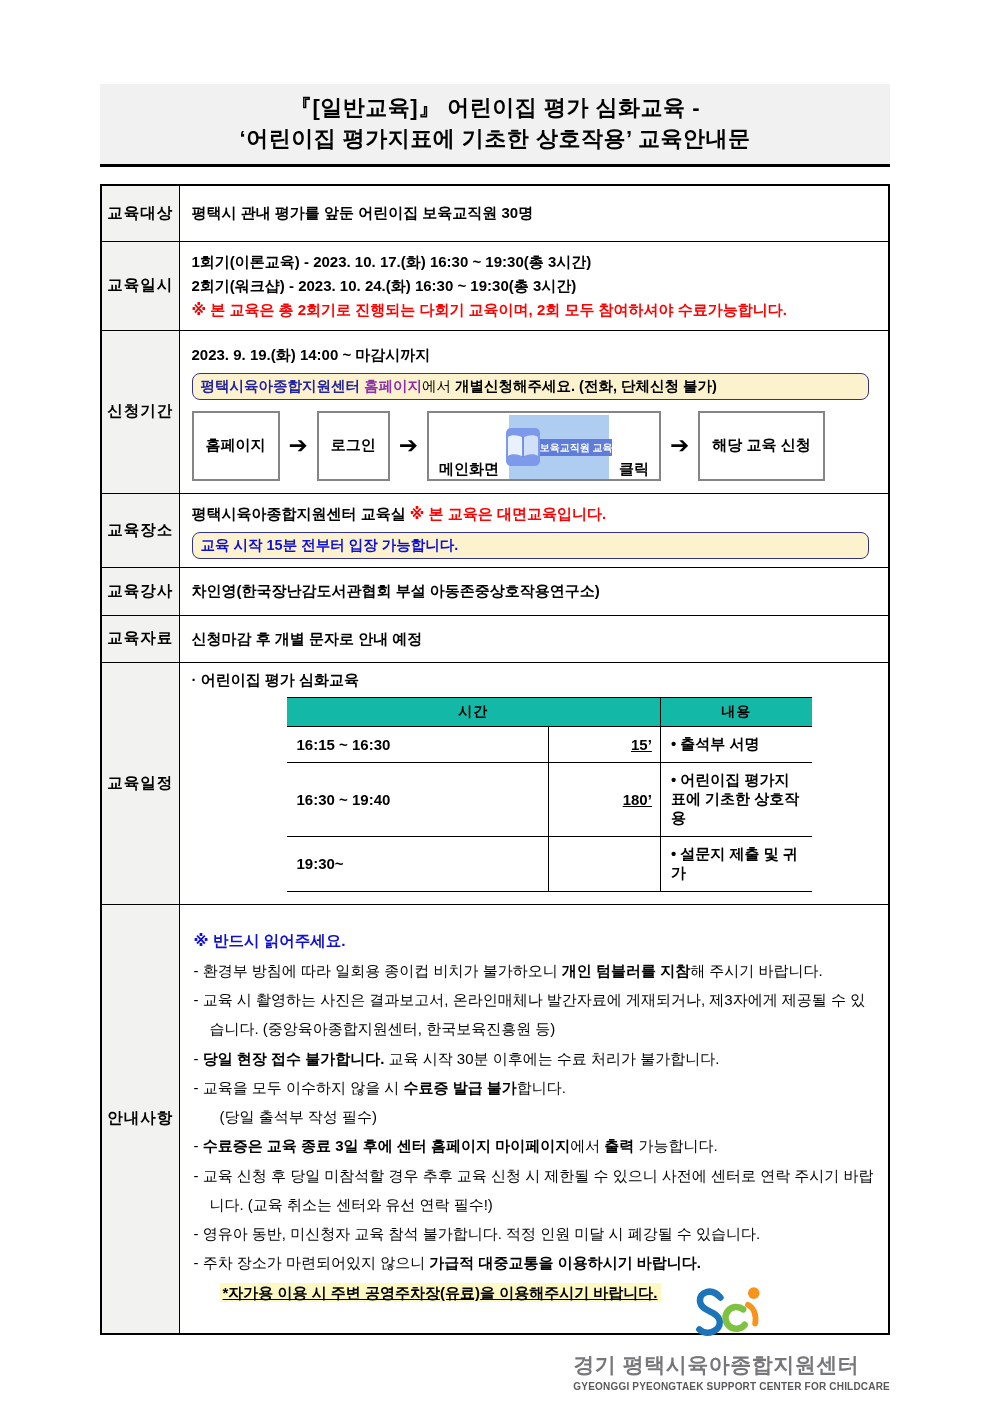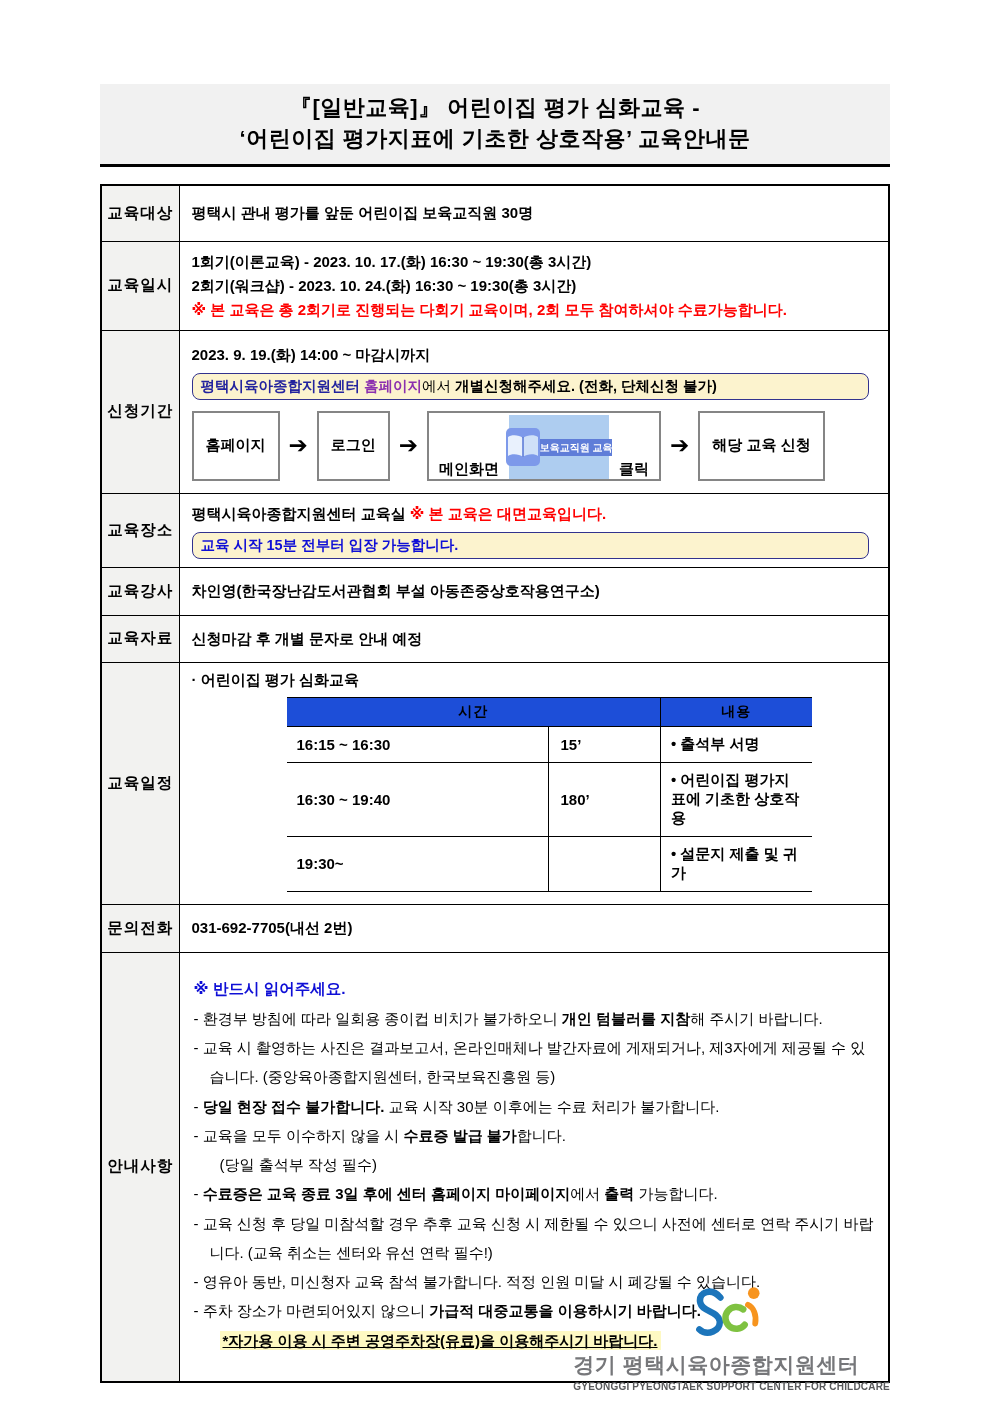--- a/index.html
+++ b/index.html
@@ -69,23 +69,23 @@
     white-space:nowrap;
   }
 
   
   .sched-caption { font-size:15px; font-weight:600; }
   table.sched {
     border-collapse:collapse; margin:7px 0 4px 95px; width:525px; font-size:14px;
     border-top:1.5px solid #000; border-bottom:1.5px solid #000;
   }
   table.sched th, table.sched td { border:1px solid #000; height:29px; font-weight:600; }
-  table.sched th { background:#1d4ed8; font-size:14px; }
+  table.sched th { background:#14b8a6; font-size:14px; }
   table.sched .c-time { width:135px; padding-left:10px; border-left:none; }
-  table.sched .c-dur  { width:58px;  padding-right:8px; text-align:left; }
+  table.sched .c-dur  { width:58px;  padding-right:8px; text-align:right;text-decoration:underline; }
   table.sched .c-con  { padding-left:10px; border-right:none; }
   table.sched th.h-time { border-left:none; }
   table.sched th.h-con  { border-right:none; }
 
   
   .notes-head { font-size:15.5px; margin-bottom:4px; }
   .note-item { font-size:15px; line-height:1.95; font-weight:500;
                padding-left:16px; text-indent:-16px; }
   .note-item.cont { padding-left:26px; text-indent:0; }
   .seg-b { font-weight:700; }
@@ -208,26 +208,20 @@
           <tr>
             <td class="c-time">19:30~</td>
             <td class="c-dur"></td>
             <td class="c-con">• 설문지 제출 및 귀가</td>
           </tr>
         </tbody>
             </table>
       </td>
     </tr>
 
-    <tr style="height:48px;">
-      <th>문의전화</th>
-      <td>
-        <div class="line bold">031-692-7705(내선 2번)</div>
-      </td>
-    </tr>
 
     <tr style="height:430px;">
       <th>안내사항</th>
       <td style="padding:10px 14px;">
         <div class="notes-head blue">※ 반드시 읽어주세요.</div>
         <div class="note-item"><span>- 환경부 방침에 따라 일회용 종이컵 비치가 불가하오니 </span><span class="seg-b">개인 텀블러를 지참</span><span>해 주시기 바랍니다.</span></div>
         <div class="note-item"><span>- 교육 시 촬영하는 사진은 결과보고서, 온라인매체나 발간자료에 게재되거나, 제3자에게 제공될 수 있습니다. (중앙육아종합지원센터, 한국보육진흥원 등)</span></div>
         <div class="note-item"><span>- </span><span class="seg-b">당일 현장 접수 불가합니다.</span><span> 교육 시작 30분 이후에는 수료 처리가 불가합니다.</span></div>
         <div class="note-item"><span>- 교육을 모두 이수하지 않을 시 </span><span class="seg-b">수료증 발급 불가</span><span>합니다.</span></div>
         <div class="note-item cont"><span>(당일 출석부 작성 필수)</span></div>

